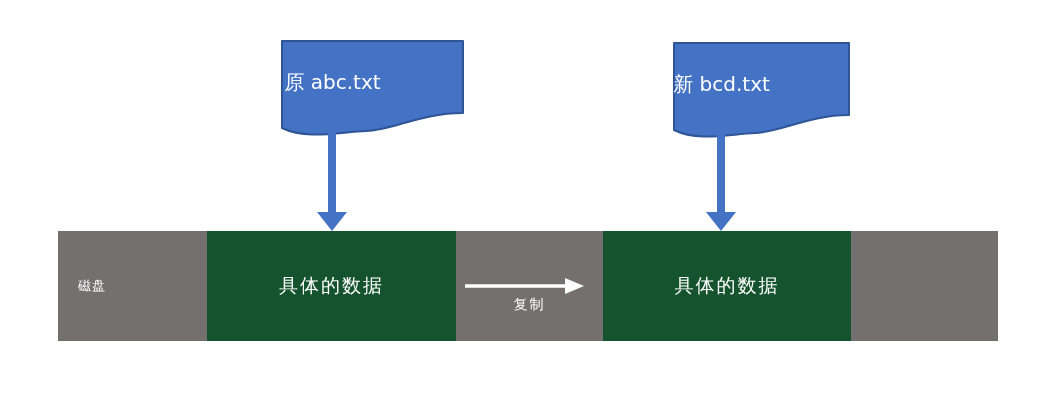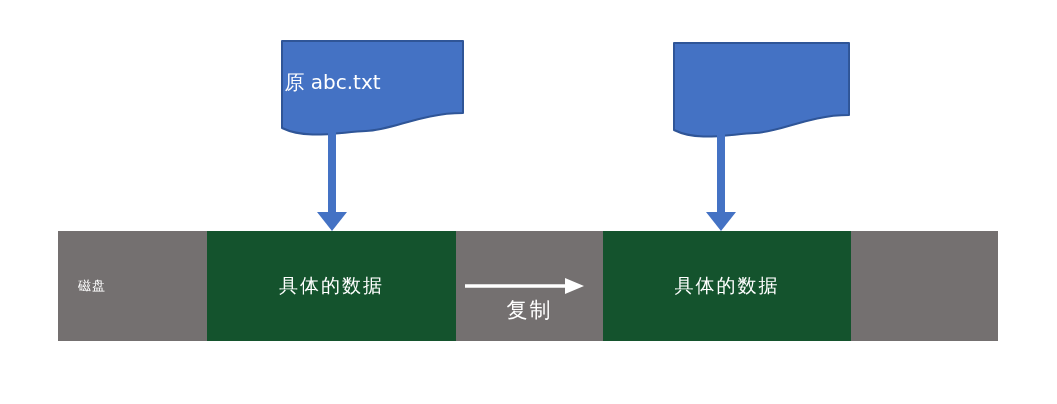--- a/index.html
+++ b/index.html
@@ -61,21 +61,21 @@
   .down-arrow.a1 { left: 317px; top: 126px; }
   .down-arrow.a2 { left: 706px; top: 126px; }
 
   
   .copy-arrow { position: absolute; left: 460px; top: 277px; width: 130px; height: 18px; }
   .copy-label {
     position: absolute;
     left: 456px; top: 296px; width: 147px;
     text-align: center;
     color: #ffffff;
-    font-size: 21px;
+    font-size: 14px;
     letter-spacing: 2px;
   }
 </style>
 </head>
 <body>
 
 <div class="canvas">
 
   <div class="disk-bar"></div>
   <div class="disk-label">磁盘</div>
@@ -91,20 +91,21 @@
     <svg width="183" height="102" viewBox="0 0 183 102" preserveAspectRatio="none">
       <path d="M1,1 H182 V73 C140,73 112,90 85,91 C58,92 26,100 1,88 Z" stroke="#2F5597" stroke-width="2" stroke-linejoin="round" fill="#4472C4"></path>
     </svg>
     <div class="doc-label">原 abc.txt</div>
   </div>
 
   <div class="doc-shape doc-dst">
     <svg width="177" height="102" viewBox="0 0 183 102" preserveAspectRatio="none">
       <path d="M1,1 H182 V73 C140,73 112,90 85,91 C58,92 26,100 1,88 Z" stroke="#2F5597" stroke-width="2" stroke-linejoin="round" fill="#4472C4"></path>
     </svg>
+    <div class="doc-label">新 bcd.txt</div>
   </div>
 
   <svg class="down-arrow a1" viewBox="0 0 30 105">
     <rect x="11" y="0" width="8" height="88" fill="#4472C4"></rect>
     <polygon points="0,86 30,86 15,105" fill="#4472C4"></polygon>
   </svg>
   <svg class="down-arrow a2" viewBox="0 0 30 105">
     <rect x="11" y="0" width="8" height="88" fill="#4472C4"></rect>
     <polygon points="0,86 30,86 15,105" fill="#4472C4"></polygon>
   </svg>

